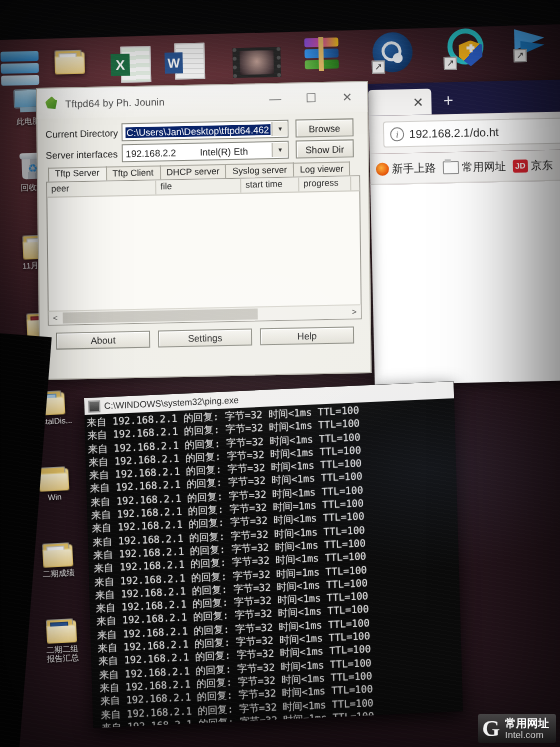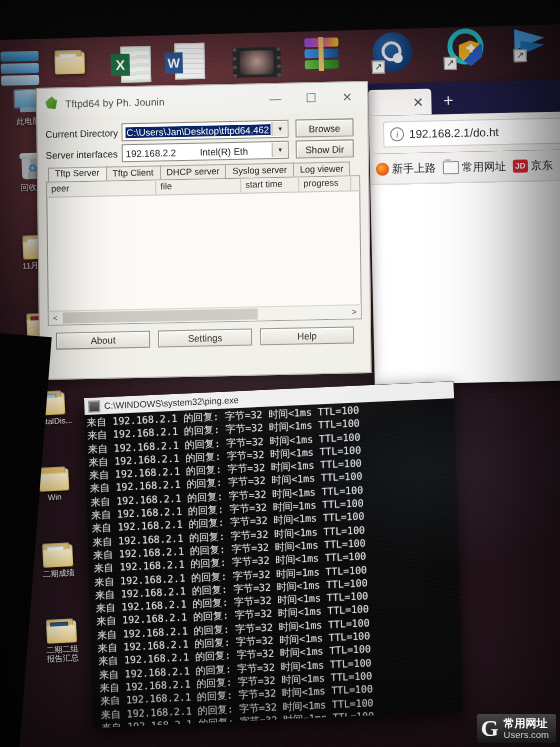--- a/index.html
+++ b/index.html
@@ -508,16 +508,16 @@
   <div class="moire"></div>
   <div class="glare"></div>
   <div class="vign"></div>
   <div class="bezel-top"></div>
   <div class="bezel-left"></div>
 
   <div id="wm">
     <span class="g">G</span>
     <span>
       <div class="tx1">常用网址</div>
-      <div class="tx2">Users.com</div>
+      <div class="tx2">Intel.com</div>
     </span>
   </div>
 </div>
 
 </body></html>

